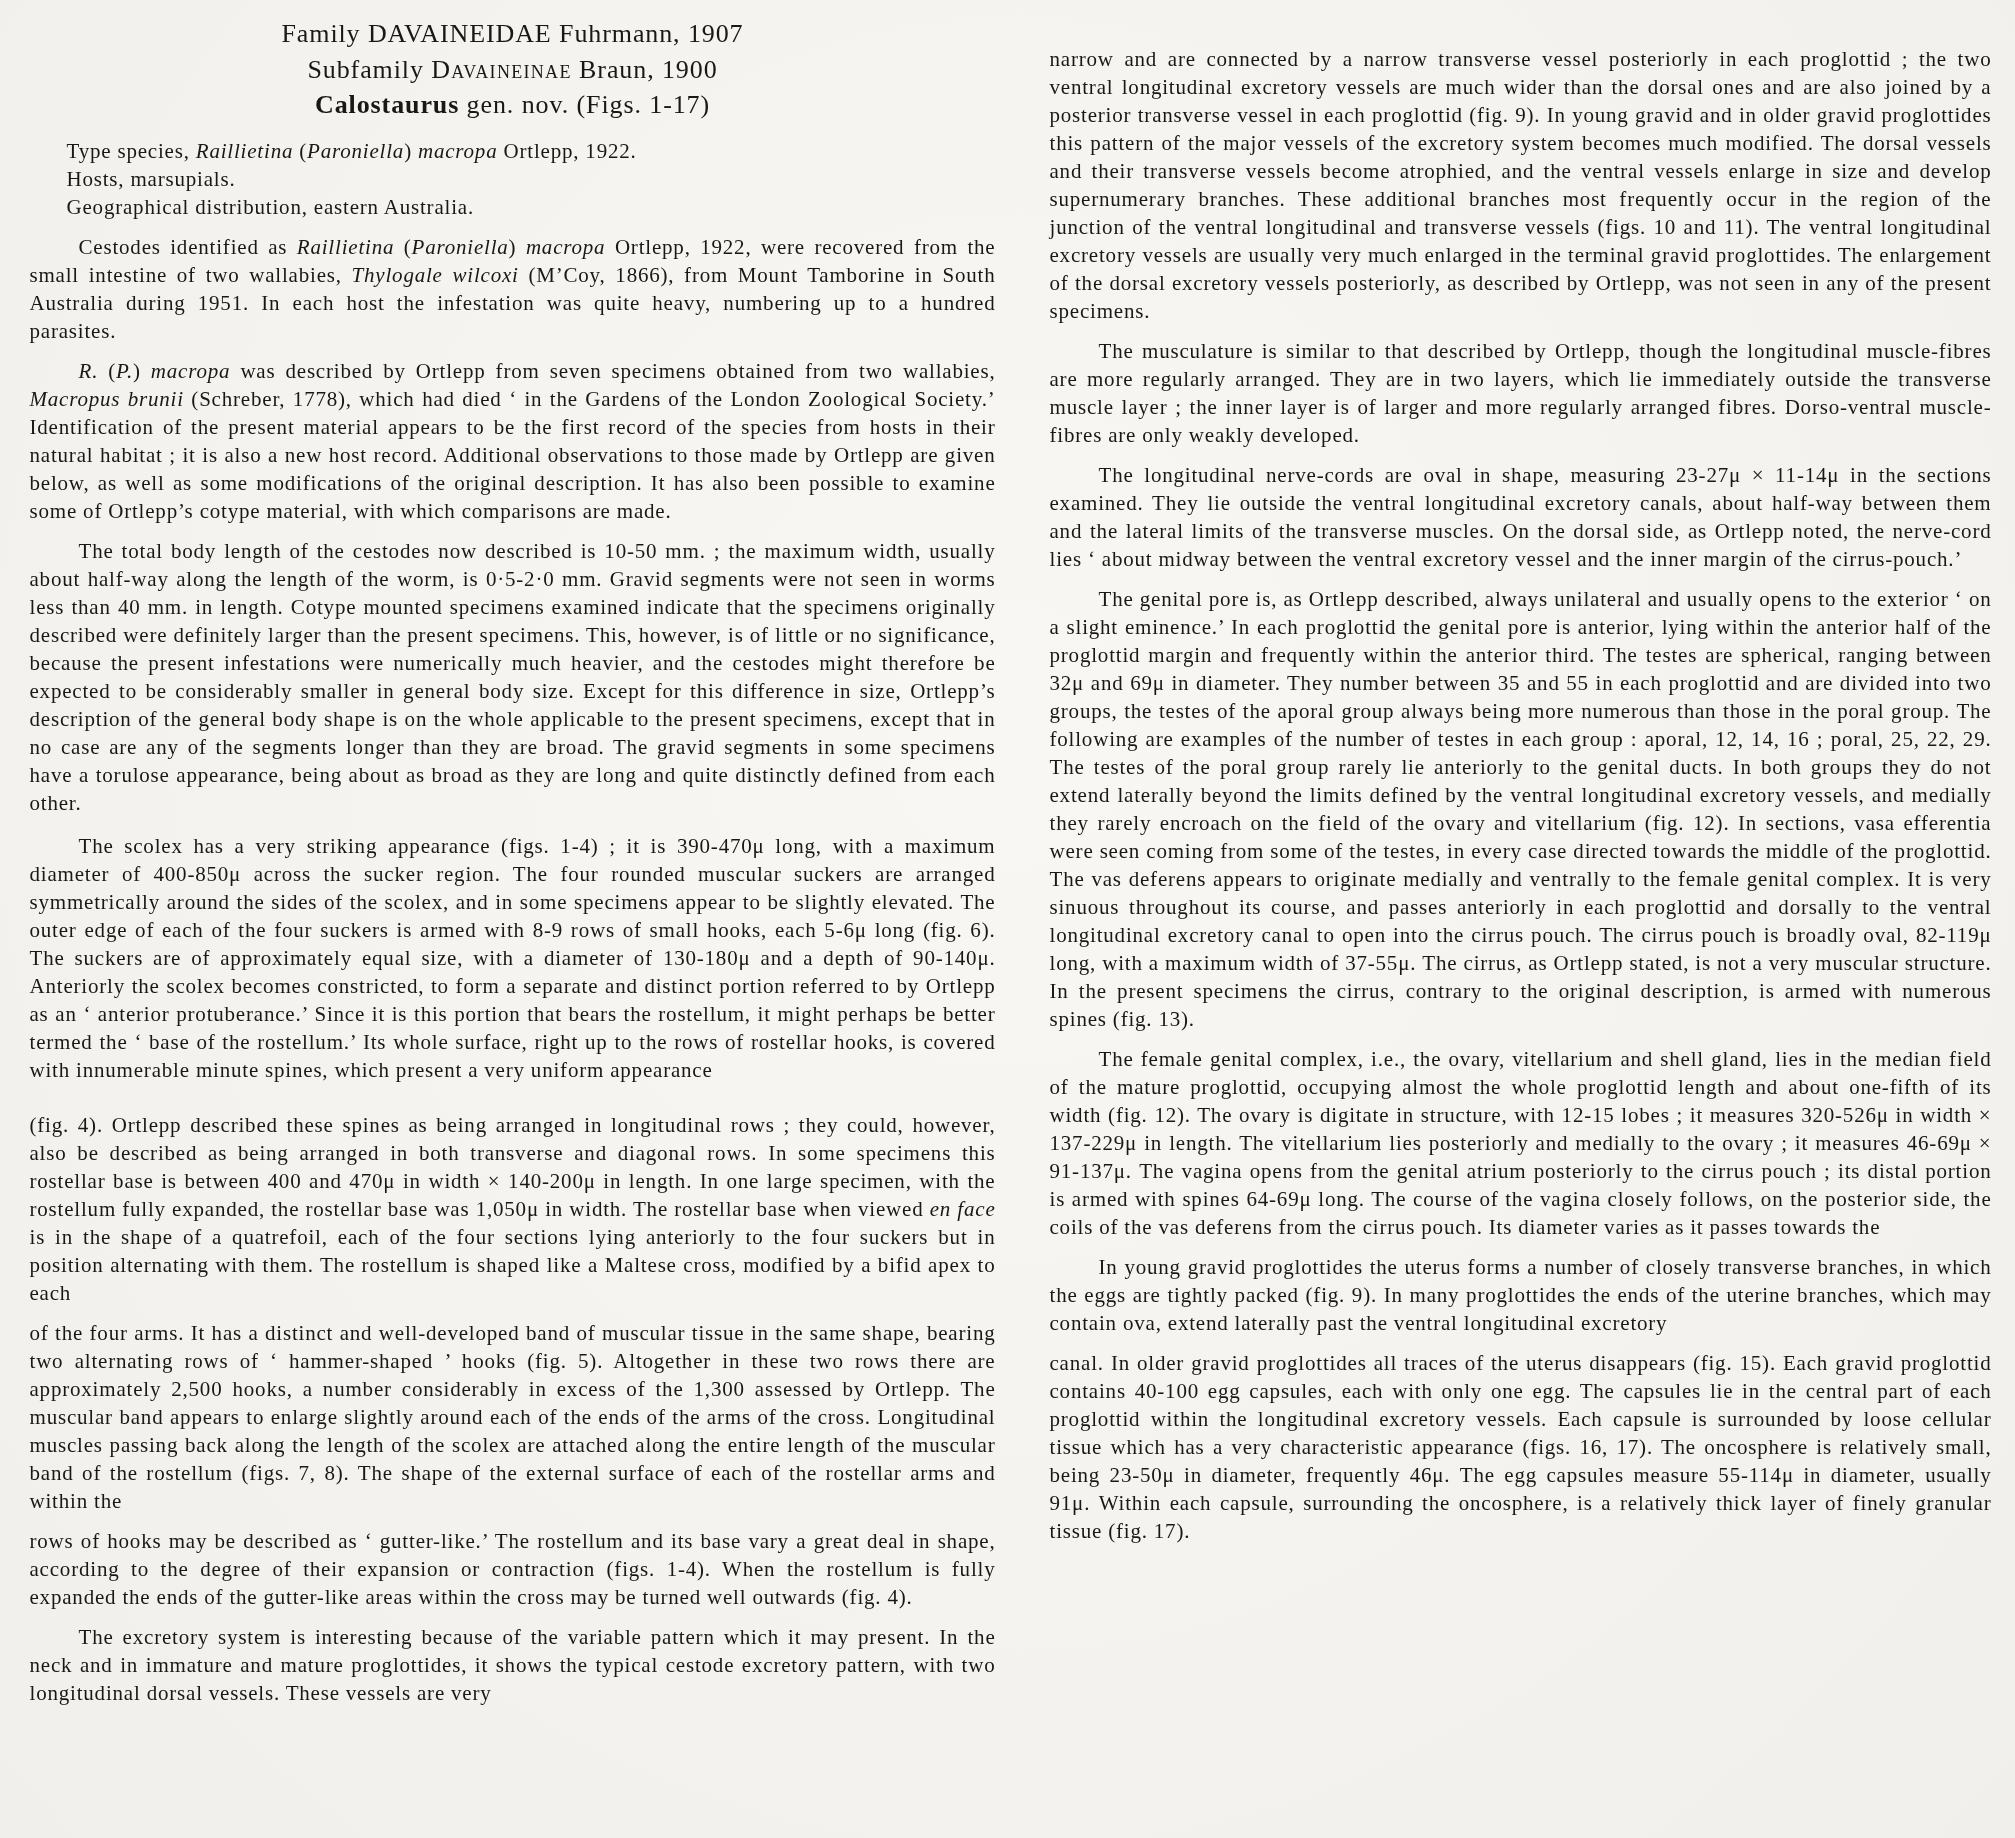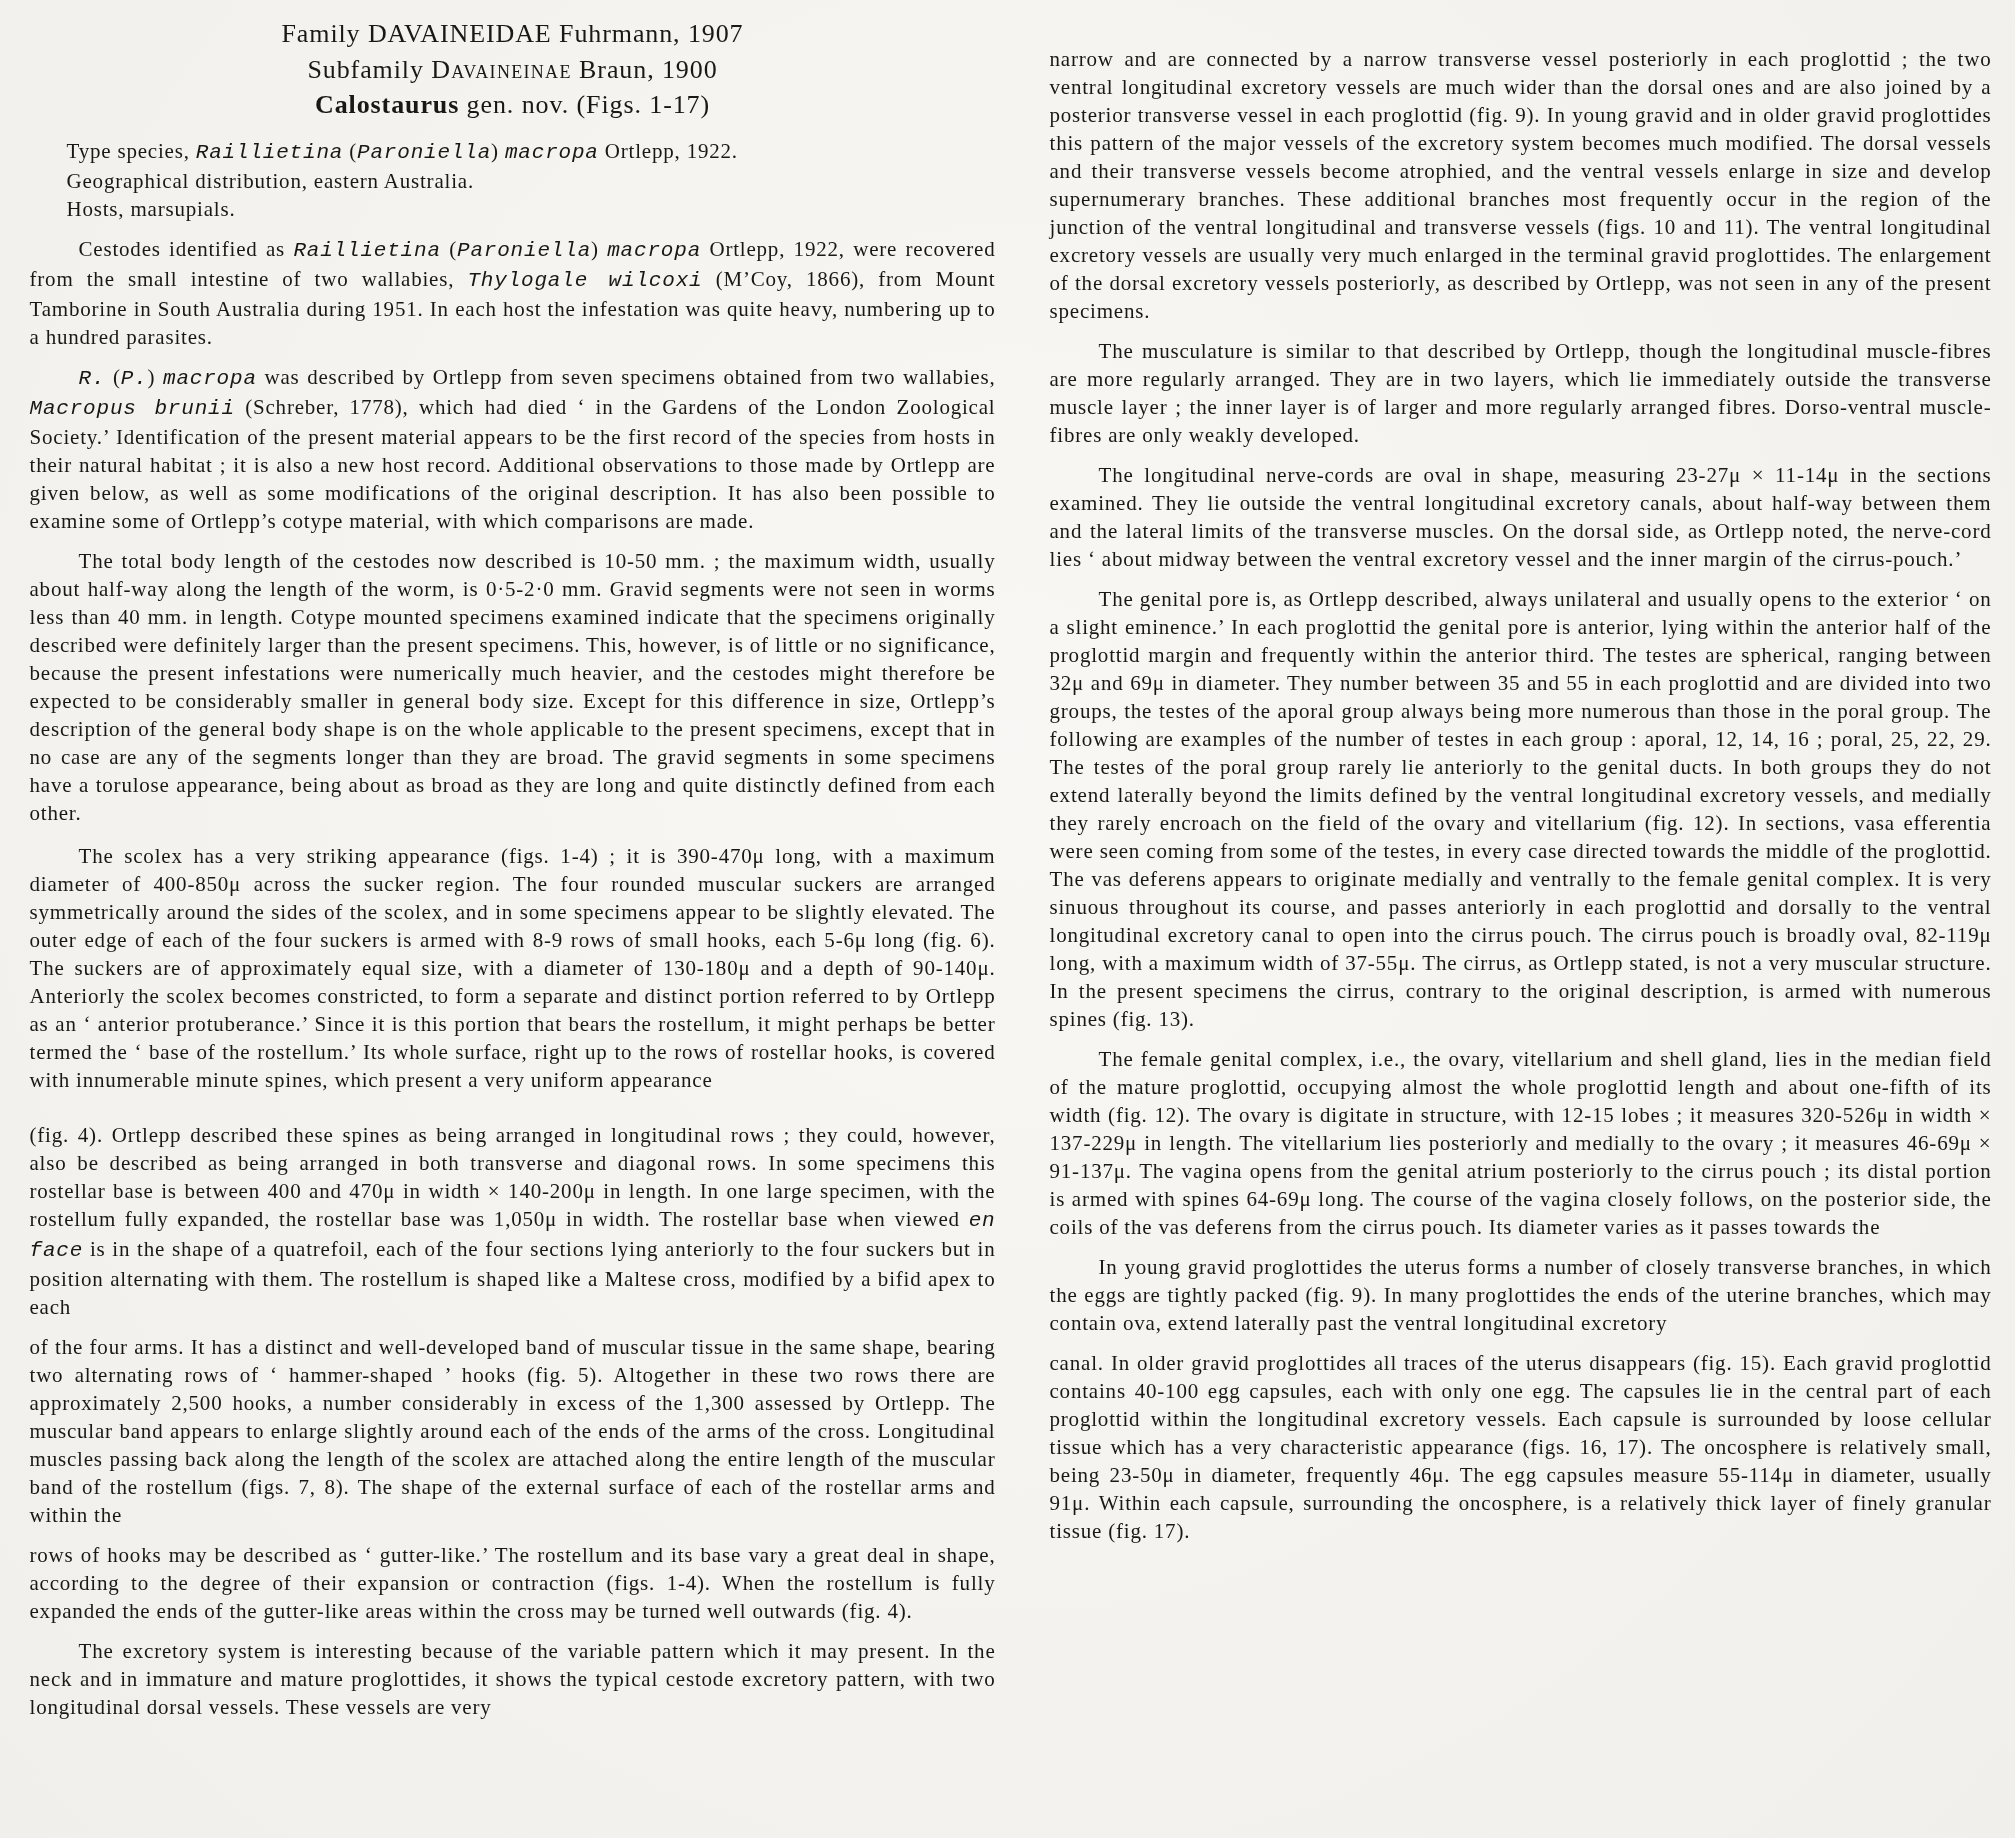--- a/index.html
+++ b/index.html
@@ -40,35 +40,35 @@
   }
   .heading .sc { font-variant: small-caps; letter-spacing: 1.3px; }
   .heading b { font-weight: bold; }
   .h3 { margin-bottom: 17.5px; }
   .intro { text-indent: 49px; }
   p { margin: 12px; text-indent: 49px; }
   p.cont { text-indent: 0; }
   .gap-sm { margin-top: 8.1px; }
   .gap-md { margin-top: 15px; }
   .gap-lg { margin-top: 27px; }
-  i { font-style: italic; font-family: Liberation Mono, monospace; }
+  i { font-style: italic; }
 </style>
 </head>
 <body>
 
 <div class="page">
 
   <div class="col left">
     <div class="heading h1">Family DAVAINEIDAE Fuhrmann, 1907</div>
     <div class="heading h2">Subfamily <span class="sc">Davaineinae</span> Braun, 1900</div>
     <div class="heading h3"><b>Calostaurus</b> gen. nov. (Figs. 1-17)</div>
 
     <div class="intro">Type species, <i>Raillietina</i> (<i>Paroniella</i>) <i>macropa</i> Ortlepp, 1922.</div>
+    <div class="intro">Hosts, marsupials.</div>
     <div class="intro">Geographical distribution, eastern Australia.</div>
-    <div class="intro">Hosts, marsupials.</div>
 
     <p>Cestodes identified as <i>Raillietina</i> (<i>Paroniella</i>) <i>macropa</i> Ortlepp, 1922, were recovered from the small intestine of two wallabies, <i>Thylogale wilcoxi</i> (M’Coy, 1866), from Mount Tamborine in South Australia during 1951.  In each host the infestation was quite heavy, numbering up to a hundred parasites.</p>
     <p><i>R.</i> (<i>P.</i>) <i>macropa</i> was described by Ortlepp from seven specimens obtained from two wallabies, <i>Macropus brunii</i> (Schreber, 1778), which had died ‘ in the Gardens of the London Zoological Society.’  Identification of the present material appears to be the first record of the species from hosts in their natural habitat ;  it is also a new host record.  Additional observations to those made by Ortlepp are given below, as well as some modifications of the original description.  It has also been possible to examine some of Ortlepp’s cotype material, with which comparisons are made.</p>
     <p>The total body length of the cestodes now described is 10-50 mm. ;  the maximum width, usually about half-way along the length of the worm, is 0·5-2·0 mm.  Gravid segments were not seen in worms less than 40 mm. in length.  Cotype mounted specimens examined indicate that the specimens originally described were definitely larger than the present specimens.  This, however, is of little or no significance, because the present infestations were numerically much heavier, and the cestodes might therefore be expected to be considerably smaller in general body size.  Except for this difference in size, Ortlepp’s description of the general body shape is on the whole applicable to the present specimens, except that in no case are any of the segments longer than they are broad.  The gravid segments in some specimens have a torulose appearance, being about as broad as they are long and quite distinctly defined from each other.</p>
     <p class="gap-md">The scolex has a very striking appearance (figs. 1-4) ;  it is 390-470μ long, with a maximum diameter of 400-850μ across the sucker region.  The four rounded muscular suckers are arranged symmetrically around the sides of the scolex, and in some specimens appear to be slightly elevated.  The outer edge of each of the four suckers is armed with 8-9 rows of small hooks, each 5-6μ long (fig. 6).  The suckers are of approximately equal size, with a diameter of 130-180μ and a depth of 90-140μ.  Anteriorly the scolex becomes constricted, to form a separate and distinct portion referred to by Ortlepp as an ‘ anterior protuberance.’  Since it is this portion that bears the rostellum, it might perhaps be better termed the ‘ base of the rostellum.’  Its whole surface, right up to the rows of rostellar hooks, is covered with innumerable minute spines, which present a very uniform appearance</p>
     <p class="cont gap-lg">(fig. 4).  Ortlepp described these spines as being arranged in longitudinal rows ;  they could, however, also be described as being arranged in both transverse and diagonal rows.  In some specimens this rostellar base is between 400 and 470μ in width  ×  140-200μ in length.  In one large specimen, with the rostellum fully expanded, the rostellar base was 1,050μ in width.  The rostellar base when viewed <i>en face</i> is in the shape of a quatrefoil, each of the four sections lying anteriorly to the four suckers but in position alternating with them.  The rostellum is shaped like a Maltese cross, modified by a bifid apex to each</p>
     <p class="cont gap-sm">of the four arms.  It has a distinct and well-developed band of muscular tissue in the same shape, bearing two alternating rows of ‘ hammer-shaped ’ hooks (fig. 5).  Altogether in these two rows there are approximately 2,500 hooks, a number considerably in excess of the 1,300 assessed by Ortlepp.  The muscular band appears to enlarge slightly around each of the ends of the arms of the cross.  Longitudinal muscles passing back along the length of the scolex are attached along the entire length of the muscular band of the rostellum (figs. 7, 8).  The shape of the external surface of each of the rostellar arms and within the</p>
     <p class="cont gap-sm">rows of hooks may be described as ‘ gutter-like.’  The rostellum and its base vary a great deal in shape, according to the degree of their expansion or contraction (figs. 1-4).  When the rostellum is fully expanded the ends of the gutter-like areas within the cross may be turned well outwards (fig. 4).</p>
     <p>The excretory system is interesting because of the variable pattern which it may present.  In the neck and in immature and mature proglottides, it shows the typical cestode excretory pattern, with two longitudinal dorsal vessels.  These vessels are very</p>
   </div>

